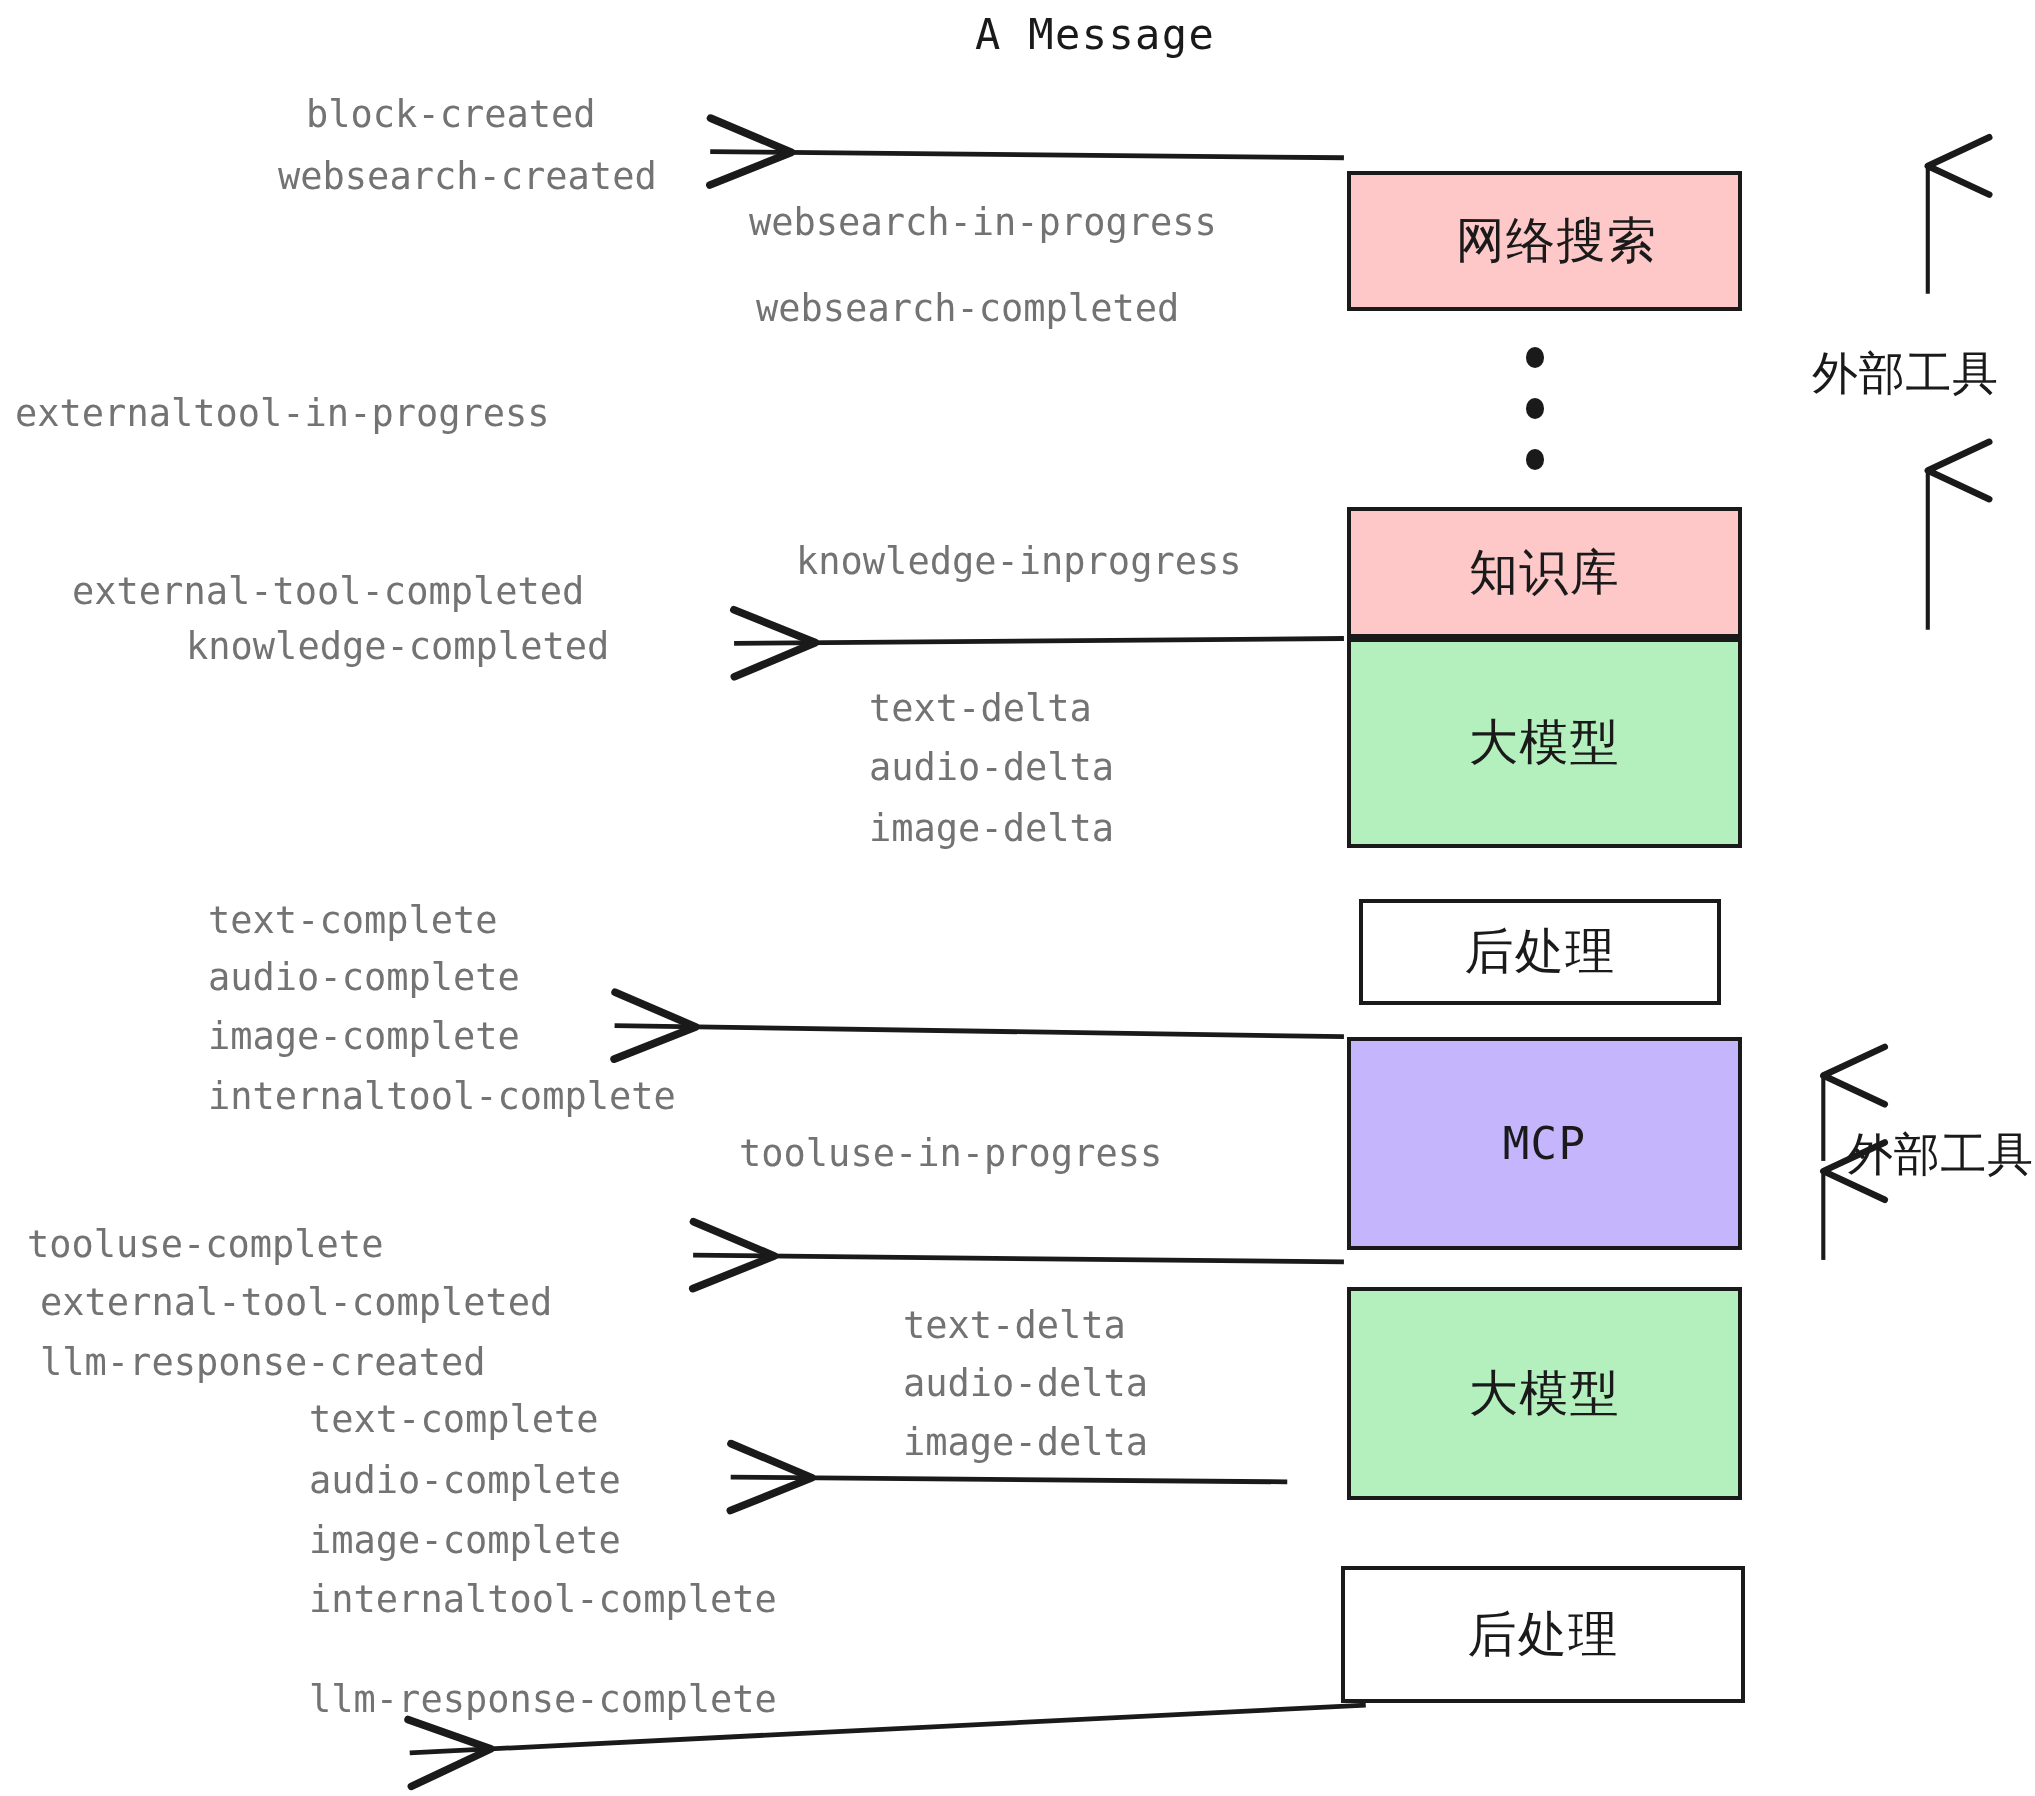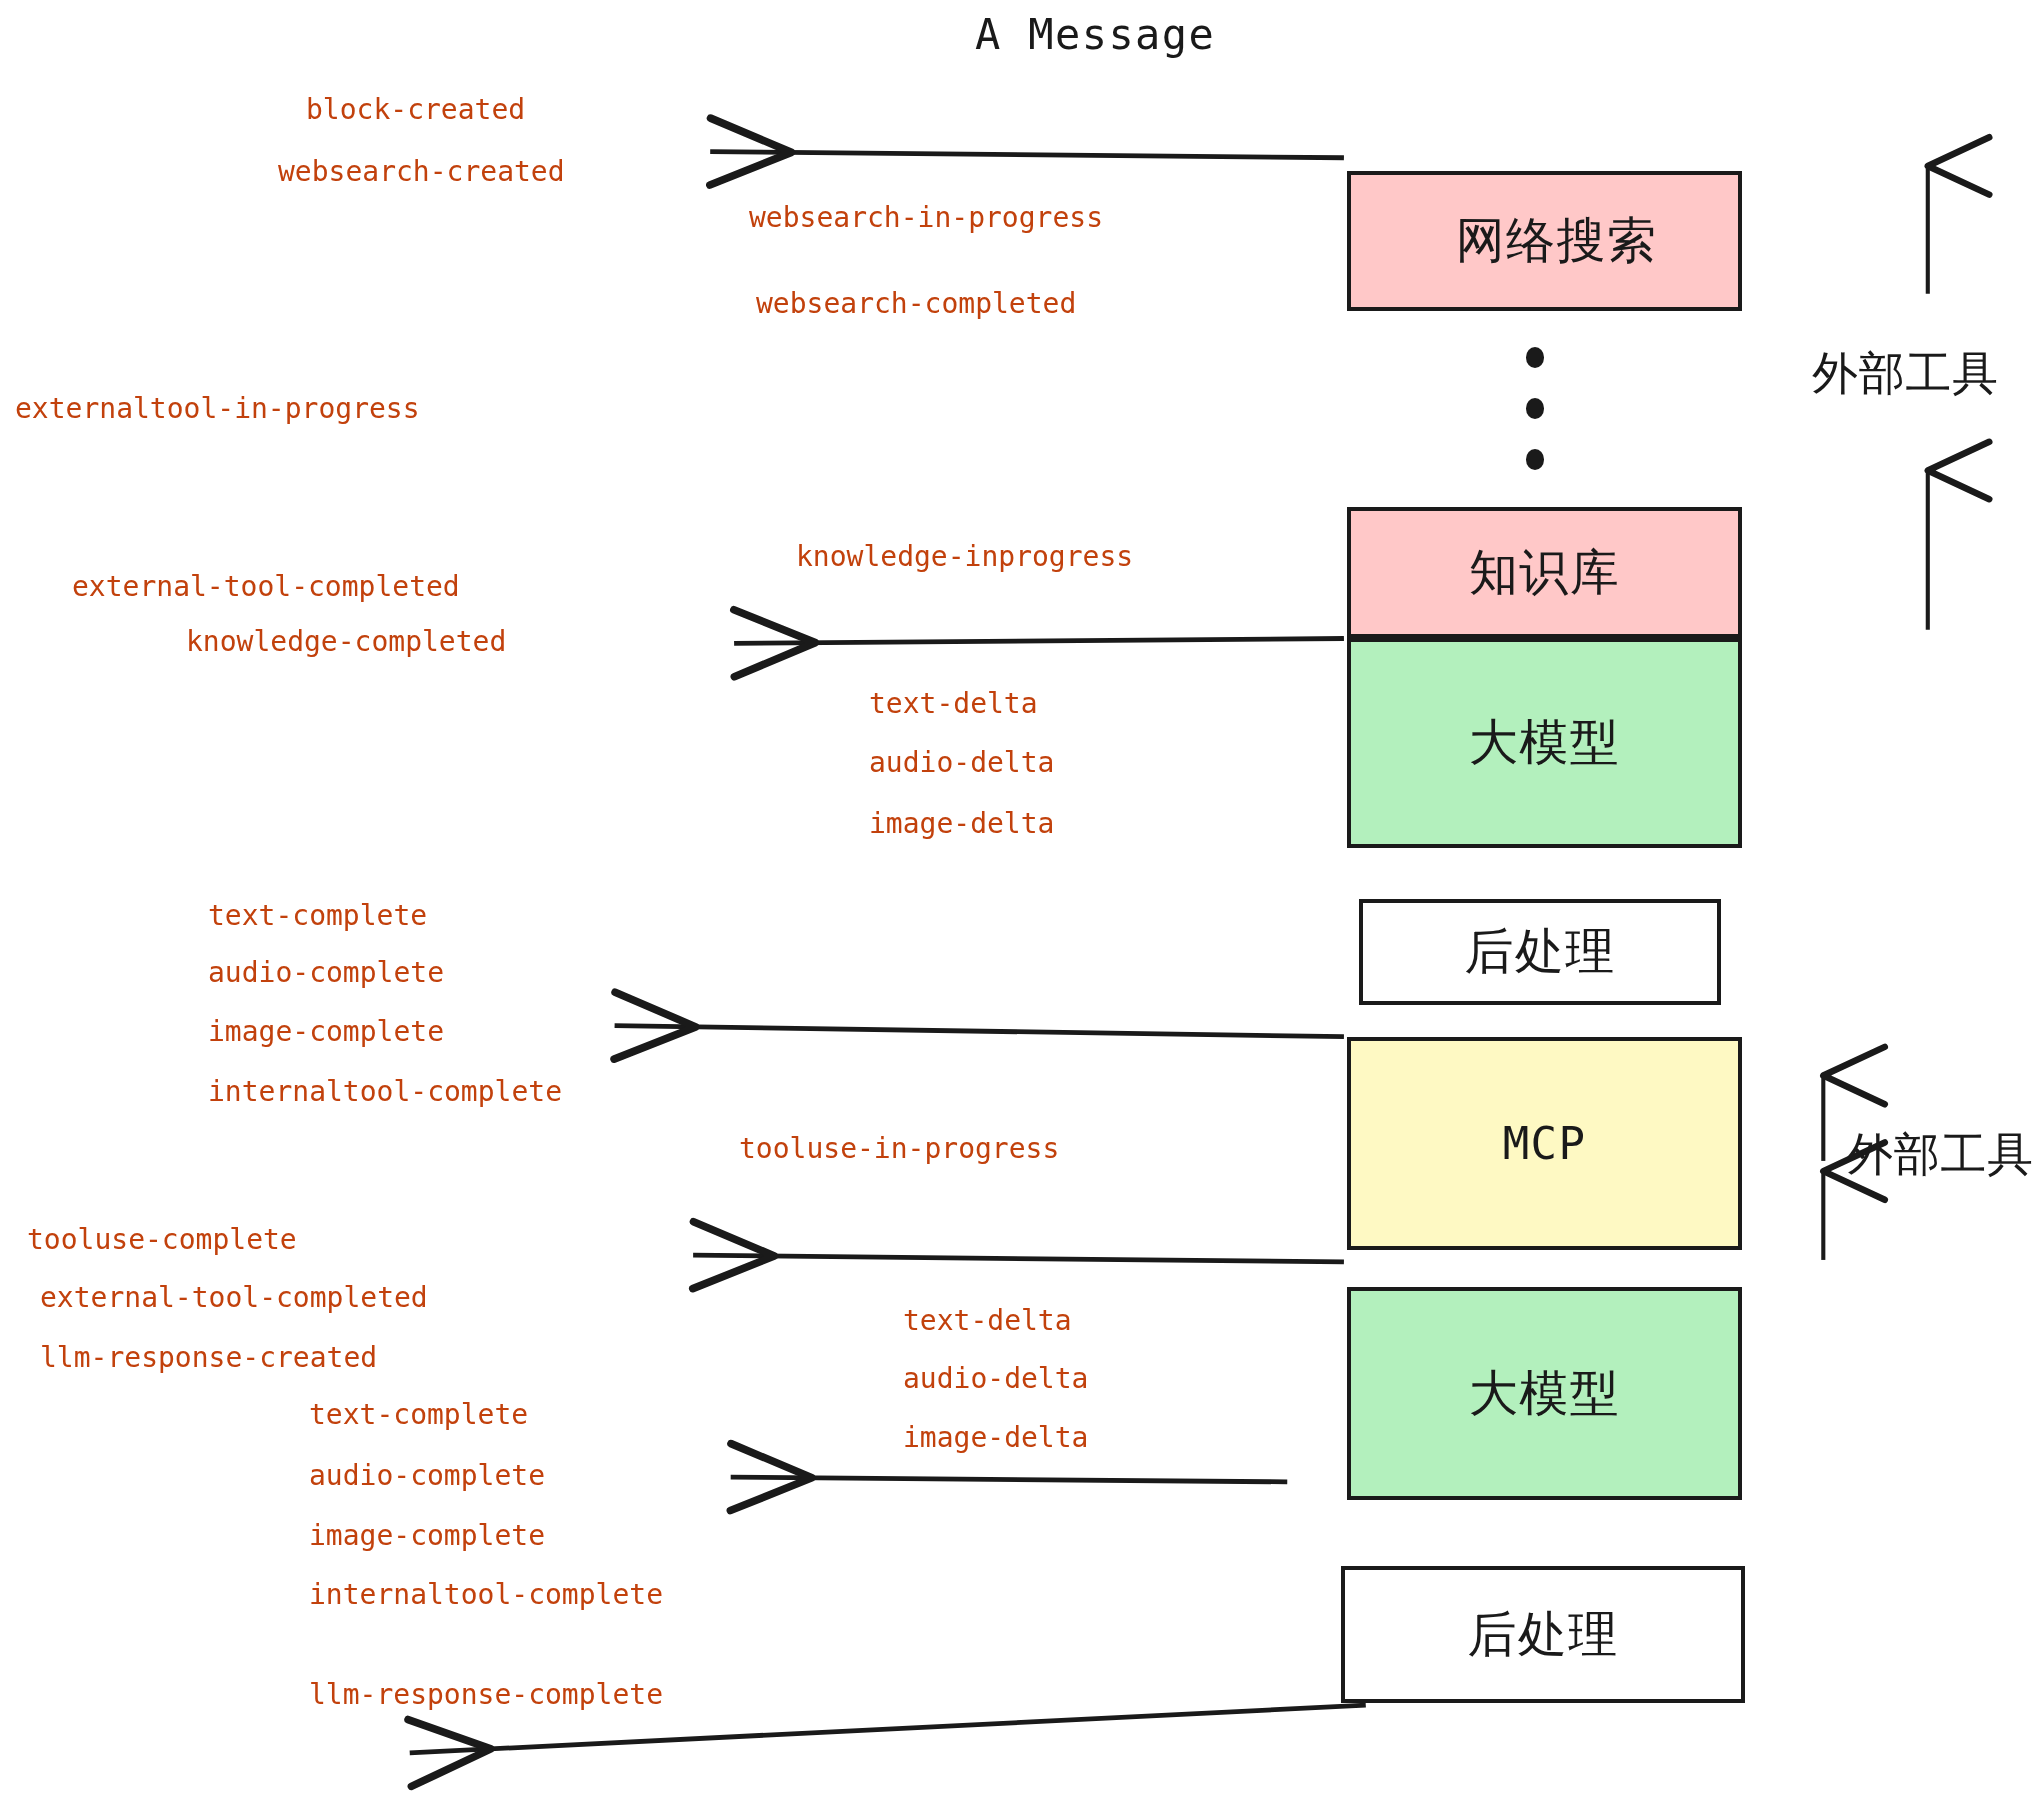--- a/index.html
+++ b/index.html
@@ -32,24 +32,24 @@
     position: absolute;
     font-family: "DejaVu Sans Mono", "Liberation Mono", monospace;
     font-size: 42px;
     letter-spacing: 1.4px;
     white-space: nowrap;
     color: #1a1a1a;
   }
   .evt {
     position: absolute;
     font-family: "DejaVu Sans Mono", "Liberation Mono", monospace;
-    font-size: 28px;
+    font-size: 37px;
     letter-spacing: 0px;
     white-space: nowrap;
-    color: #c2410c;
+    color: #737373;
     line-height: 1;
   }
   .box {
     position: absolute;
     box-sizing: border-box;
     border: 4.1px solid #1a1a1a;
     display: flex;
     align-items: center;
     justify-content: center;
     font-family: "DejaVu Sans", "Liberation Sans", sans-serif;
@@ -178,21 +178,21 @@
   </div>
 
   <div class="box" style="left:1347px; top:638px; width:395px; height:210px; background:#B3F0BD;">
     <span>大模型</span>
   </div>
 
   <div class="box" style="left:1359px; top:899px; width:362px; height:106px; background:#FFFFFF;">
     <span>后处理</span>
   </div>
 
-  <div class="box mono-label" style="left:1347px; top:1037px; width:395px; height:213px; background:#fef9c3;">
+  <div class="box mono-label" style="left:1347px; top:1037px; width:395px; height:213px; background:#c4b5fd;">
     <span>MCP</span>
   </div>
 
   <div class="box" style="left:1347px; top:1287px; width:395px; height:213px; background:#B3F0BD;">
     <span>大模型</span>
   </div>
 
   <div class="box" style="left:1341px; top:1566px; width:404px; height:137px; background:#FFFFFF;">
     <span>后处理</span>
   </div>

